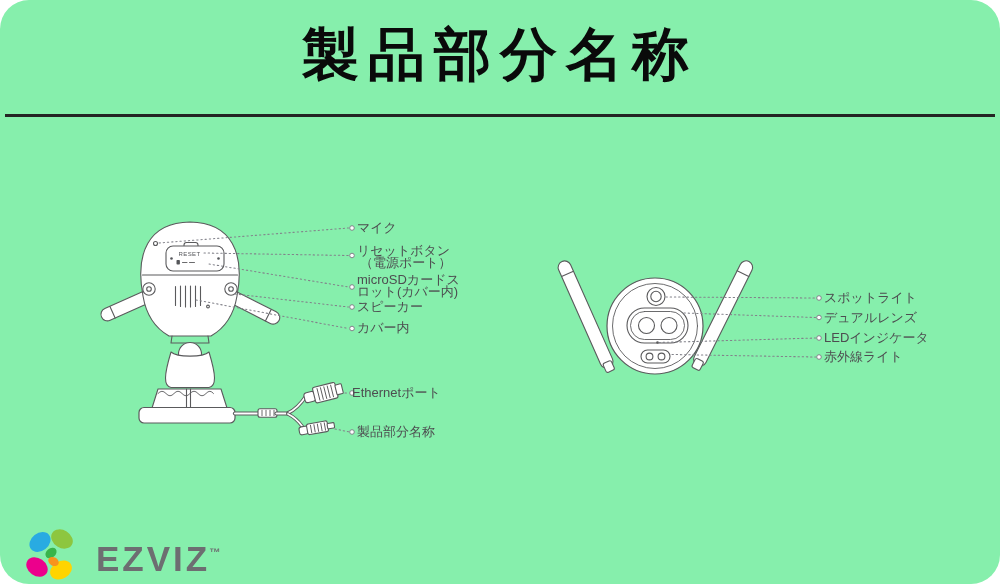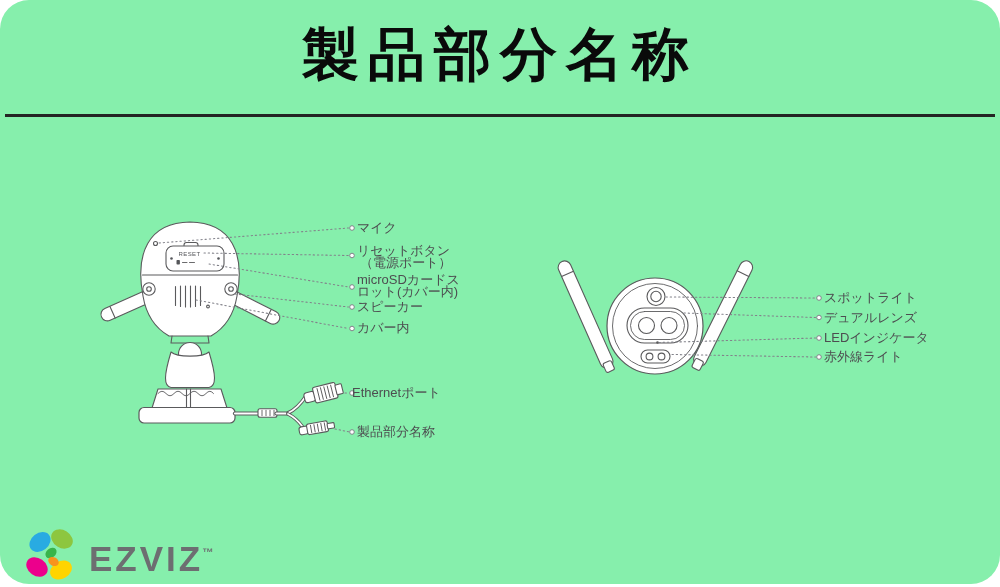--- a/index.html
+++ b/index.html
@@ -19,21 +19,21 @@
   .art{position:absolute;left:0;top:0;width:1000px;height:587px;}
   .lbl{
     position:absolute;color:#4d4d50;font-size:13px;line-height:12px;white-space:nowrap;
   }
   .lbl .ln{display:block;}
   .lbl .indent{padding-left:3px;}
   .logo{
     position:absolute;left:24px;top:527px;display:flex;align-items:center;gap:9px;
   }
   .logo-word{
-    color:#6d6e71;font-size:35px;font-weight:bold;letter-spacing:3px;line-height:44px;
+    color:#6d6e71;font-size:35px;font-weight:bold;letter-spacing:3px;line-height:44px;margin-left:7px;
   }
   .logo-word sup{font-size:11px;font-weight:bold;position:relative;top:-2px;left:-1px;}
   svg text.engrave{
     font-family:"Liberation Sans","DejaVu Sans",sans-serif;
     font-size:6px;letter-spacing:.4px;fill:#55565a;stroke:none;
   }
 </style>
 </head>
 <body>
 

